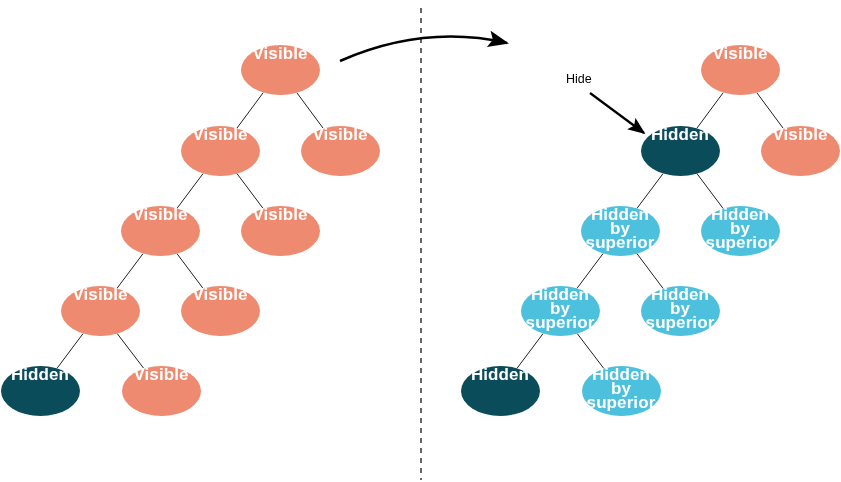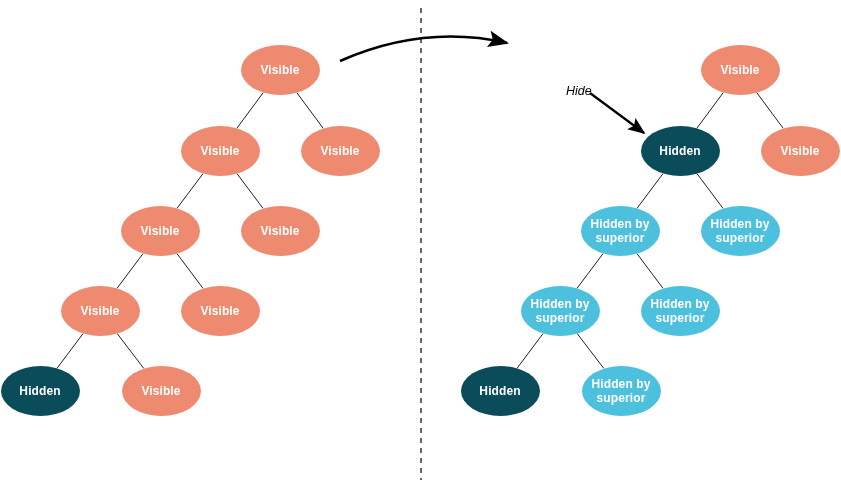--- a/index.html
+++ b/index.html
@@ -21,27 +21,26 @@
     position: absolute;
     left: 0;
     top: 0;
     width: 841px;
     height: 482px;
     pointer-events: none;
   }
   .node {
     position: absolute;
     display: flex;
-    align-items: center;
     justify-content: center;
     text-align: center;
     border-radius: 50%;
     color: #ffffff;
     font-weight: bold;
-    font-size: 12px;
+    font-size: 17px;
     line-height: 14px;
     letter-spacing: 0.1px;
     box-sizing: border-box;
     padding: 2px 4px;
     -webkit-font-smoothing: antialiased;
   }
   .node-label {
     display: block;
     white-space: pre-line;
   }
@@ -84,21 +83,21 @@
       </marker>
     </defs>
 
     <line x1="421" y1="8" x2="421" y2="480" stroke="#000000" stroke-width="1.2" stroke-dasharray="5 5"></line>
 
     <path d="M340,61 Q424,24 507,43" fill="none" stroke="#000000" stroke-width="2.6" marker-end="url(#arrowhead)"></path>
 
     <line x1="590" y1="93" x2="644" y2="133" stroke="#000000" stroke-width="2.2" marker-end="url(#arrowhead)"></line>
   </svg>
 
-  <div class="hide-label" style="left:566px; top:84px;font-style:italic;">Hide</div>
+  <div class="hide-label" style="left:566px; top:72px;">Hide</div>
 
   <div id="nodes-layer">
       <div class="node" style="left: 240.5px; top: 45px; width: 79px; height: 50px; background: rgb(237, 138, 111);">
         <span class="node-label">Visible</span>
       </div>
       <div class="node" style="left: 180.5px; top: 126px; width: 79px; height: 50px; background: rgb(237, 138, 111);">
         <span class="node-label">Visible</span>
       </div>
       <div class="node" style="left: 300.5px; top: 126px; width: 79px; height: 50px; background: rgb(237, 138, 111);">
         <span class="node-label">Visible</span>

